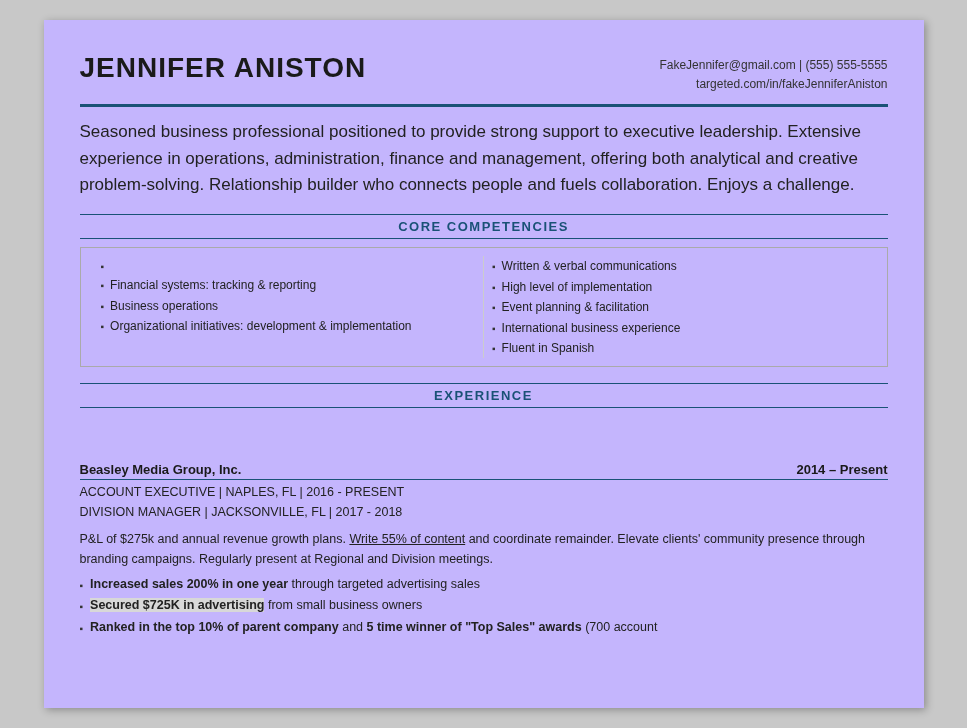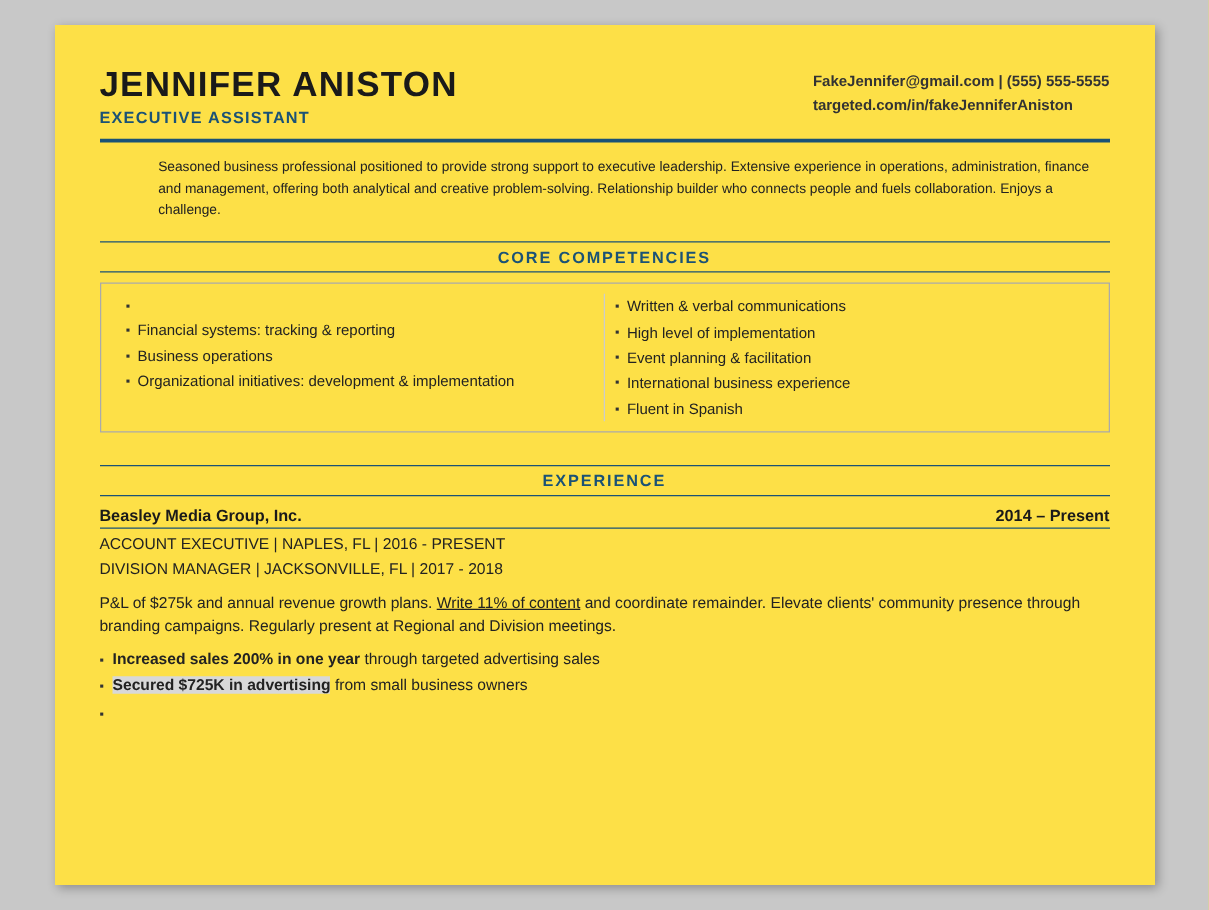--- a/index.html
+++ b/index.html
@@ -6,21 +6,21 @@
     body {
       font-family: Arial, Calibri, sans-serif;
       background: #c8c8c8;
       display: flex;
       justify-content: center;
       align-items: flex-start;
       min-height: 728px;
       padding: 20px;
     }
     .resume-container {
-      background: #fde047;
+      background: #c4b5fd;
       width: 880px;
       min-height: 688px;
       padding: 32px 36px 24px 36px;
       box-shadow: 2px 2px 8px rgba(0,0,0,0.3);
     }
 
     
     .header {
       display: flex;
       justify-content: space-between;
@@ -40,54 +40,52 @@
     }
     .header-title {
       font-size: 13px;
       font-weight: 800;
       color: #1a5276;
       letter-spacing: 1px;
       text-transform: uppercase;
       margin-top: 2px;
     }
     .header-right {
-      text-align: left;
+      text-align: right;
       font-size: 12px;
       color: #333;
       line-height: 1.6;
       padding-top: 4px;
-      font-weight: bold;
     }
 
     
     .summary {
-      font-size: 11px;
+      font-size: 17px;
       color: #222;
       line-height: 1.55;
       margin-bottom: 16px;
-      margin-left: 47px;
     }
 
     
     .section-heading {
       text-align: center;
       font-size: 13px;
       font-weight: 800;
       color: #1a5276;
       letter-spacing: 1.5px;
       text-transform: uppercase;
       border-top: 1px solid #1a5276;
       border-bottom: 1px solid #1a5276;
       padding: 4px 0;
       margin-bottom: 8px;
     }
 
     
     .competencies-section {
-      margin-bottom: 26px;
+      margin-bottom: 16px;
     }
     .competencies-grid {
       display: flex;
       border: 1px solid #aaa;
       padding: 8px 12px;
     }
     .competencies-col {
       flex: 1;
       padding: 0 8px;
     }
@@ -121,20 +119,21 @@
     }
     .exp-company-name {
       font-size: 13px;
       font-weight: 800;
       color: #1a1a1a;
     }
     .exp-dates {
       font-size: 13px;
       font-weight: 700;
       color: #1a1a1a;
+      margin-top: 46px;
     }
     .exp-description-italic {
       font-size: 12px;
       font-style: italic;
       color: #222;
       margin-bottom: 4px;
     }
     .exp-role {
       font-size: 12.5px;
       color: #222;
@@ -174,21 +173,20 @@
     .bold { font-weight: 800; }
   </style>
 </head>
 <body>
 
 <div class="resume-container">
 
   <div class="header">
     <div class="header-left">
       <div class="header-name">JENNIFER ANISTON</div>
-      <div class="header-title">EXECUTIVE ASSISTANT</div>
     </div>
     <div class="header-right">
       <div>FakeJennifer@gmail.com | (555) 555-5555</div>
       <div>targeted.com/in/fakeJenniferAniston</div>
     </div>
   </div>
 
   <div class="summary">Seasoned business professional positioned to provide strong support to executive leadership. Extensive experience in operations, administration, finance and management, offering both analytical and creative problem-solving. Relationship builder who connects people and fuels collaboration. Enjoys a challenge.</div>
 
   <div class="competencies-section">
@@ -241,32 +239,33 @@
 
     <div>
       <div class="exp-company-row">
         <span class="exp-company-name">Beasley Media Group, Inc.</span>
         <span class="exp-dates">2014 – Present</span>
       </div>
       <div class="exp-role">ACCOUNT EXECUTIVE | Naples, FL | 2016 - Present</div>
       <div class="exp-role">DIVISION MANAGER | Jacksonville, FL | 2017 - 2018</div>
 
       <div class="exp-body">
-        P&amp;L of $275k and annual revenue growth plans. <span class="underline">Write 11% of content</span> and coordinate remainder. Elevate clients' community presence through branding campaigns. Regularly present at Regional and Division meetings.
+        P&amp;L of $275k and annual revenue growth plans. <span class="underline">Write 55% of content</span> and coordinate remainder. Elevate clients' community presence through branding campaigns. Regularly present at Regional and Division meetings.
       </div>
 
       <ul class="exp-bullets">
         <li class="exp-bullet-item">
           <span class="bullet-sq">▪</span>
           <span><span class="bold">Increased sales 200% in one year</span> through targeted advertising sales</span>
         </li>
         <li class="exp-bullet-item">
           <span class="bullet-sq">▪</span>
           <span><span class="bold highlight-bg">Secured $725K in advertising</span> from small business owners</span>
         </li>
         <li class="exp-bullet-item">
           <span class="bullet-sq">▪</span>
+          <span><span class="bold">Ranked in the top 10% of parent company</span> and <span class="bold">5 time winner of "Top Sales" awards</span> (700 account</span>
         </li>
       </ul>
     </div>
   </div>
 
 </div>
 
 </body></html>

